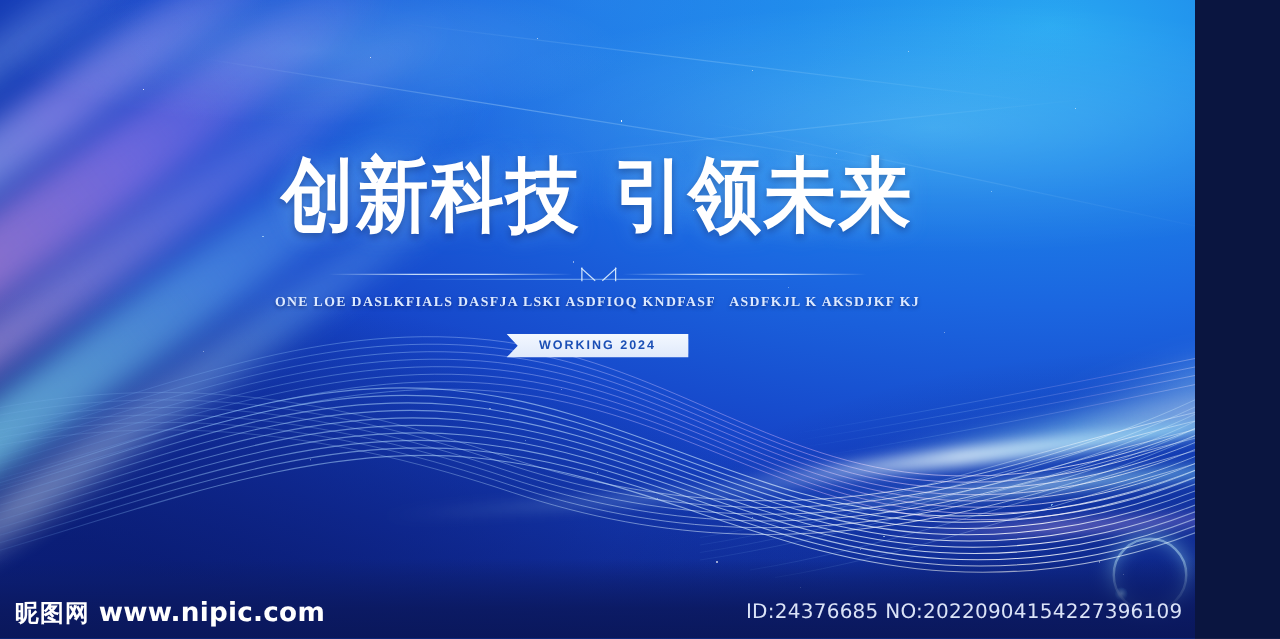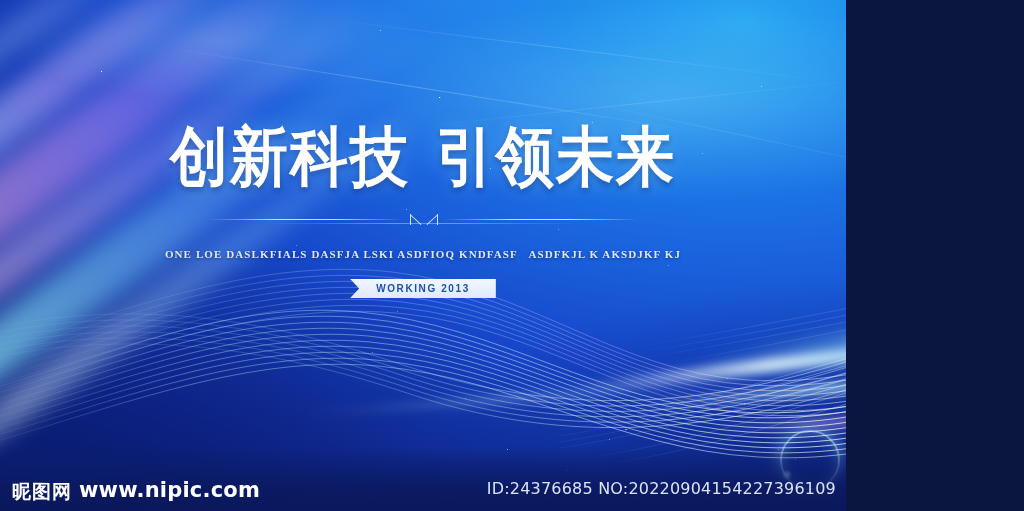--- a/index.html
+++ b/index.html
@@ -6,21 +6,21 @@
     margin: 0;
     padding: 0;
     background: #0a1540;
   }
   body {
     font-family: "Liberation Sans", sans-serif;
   }
 
   #poster {
     position: relative;
-    width: 846px;
+    width: 956px;
     height: 511px;
     overflow: hidden;
     background: #1560d8;
     user-select: none;
   }
 
   
   .layer {
     position: absolute;
     inset: 0;
@@ -238,21 +238,21 @@
     position: absolute;
     top: 0;
     width: 15px;
     height: 1px;
     background: rgba(225,242,255,.9);
   }
   .divider .chevron::before { left: -1px;  transform-origin: left center;  transform: rotate(42deg); }
   .divider .chevron::after  { right: -1px; transform-origin: right center; transform: rotate(-42deg); }
 
   .subtitle {
-    margin: 20px 0 0;
+    margin: 8px 0 0;
     color: #dce9ff;
     font-family: "Liberation Serif", serif;
     font-weight: bold;
     font-size: 11px;
     letter-spacing: 1.1px;
     line-height: 1.55;
     text-shadow: 0 1px 3px rgba(6,20,80,.5);
   }
   .subtitle .sub-line { display: block; white-space: pre; }
 
@@ -459,21 +459,21 @@
     </div>
 
     <p class="subtitle">
       <span class="sub-line">ONE LOE DASLKFIALS DASFJA LSKI ASDFIOQ KNDFASF   ASDFKJL K AKSDJKF KJ</span>
     </p>
 
     <div class="badge-wrap">
       <div class="badge">
         <span class="badge-tail-l"></span>
         <span class="badge-tail-r"></span>
-        <span class="badge-text">WORKING 2013</span>
+        <span class="badge-text">WORKING 2024</span>
       </div>
     </div>
 
   </div>
 
   <div class="watermark">
     <span class="wm-logo">昵图网</span>
     <span class="wm-url">www.nipic.com</span>
   </div>
 

